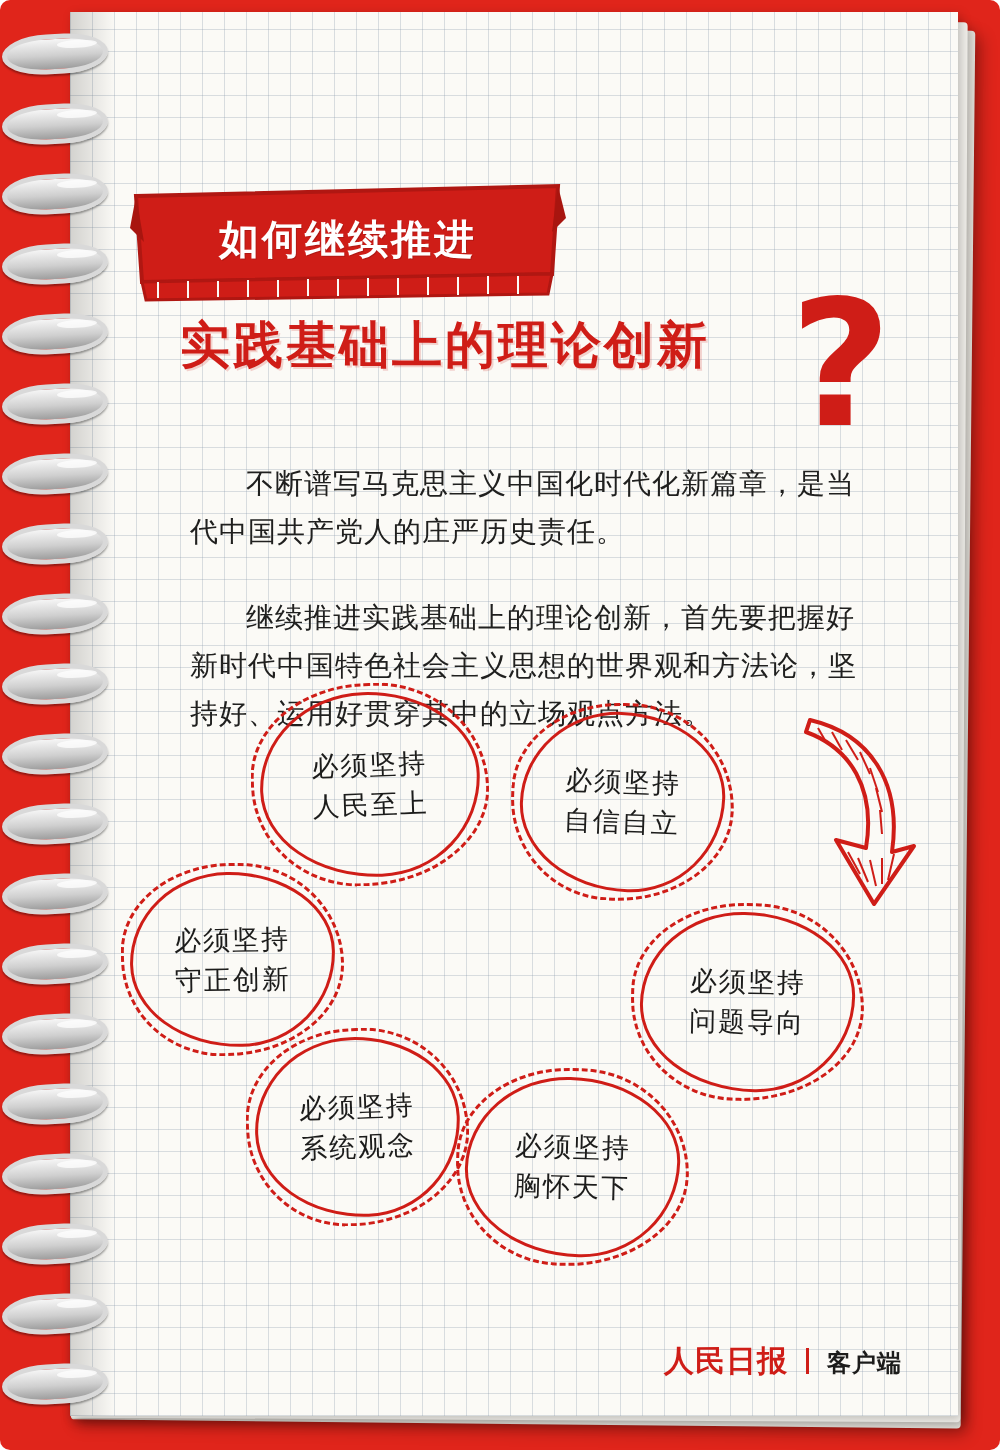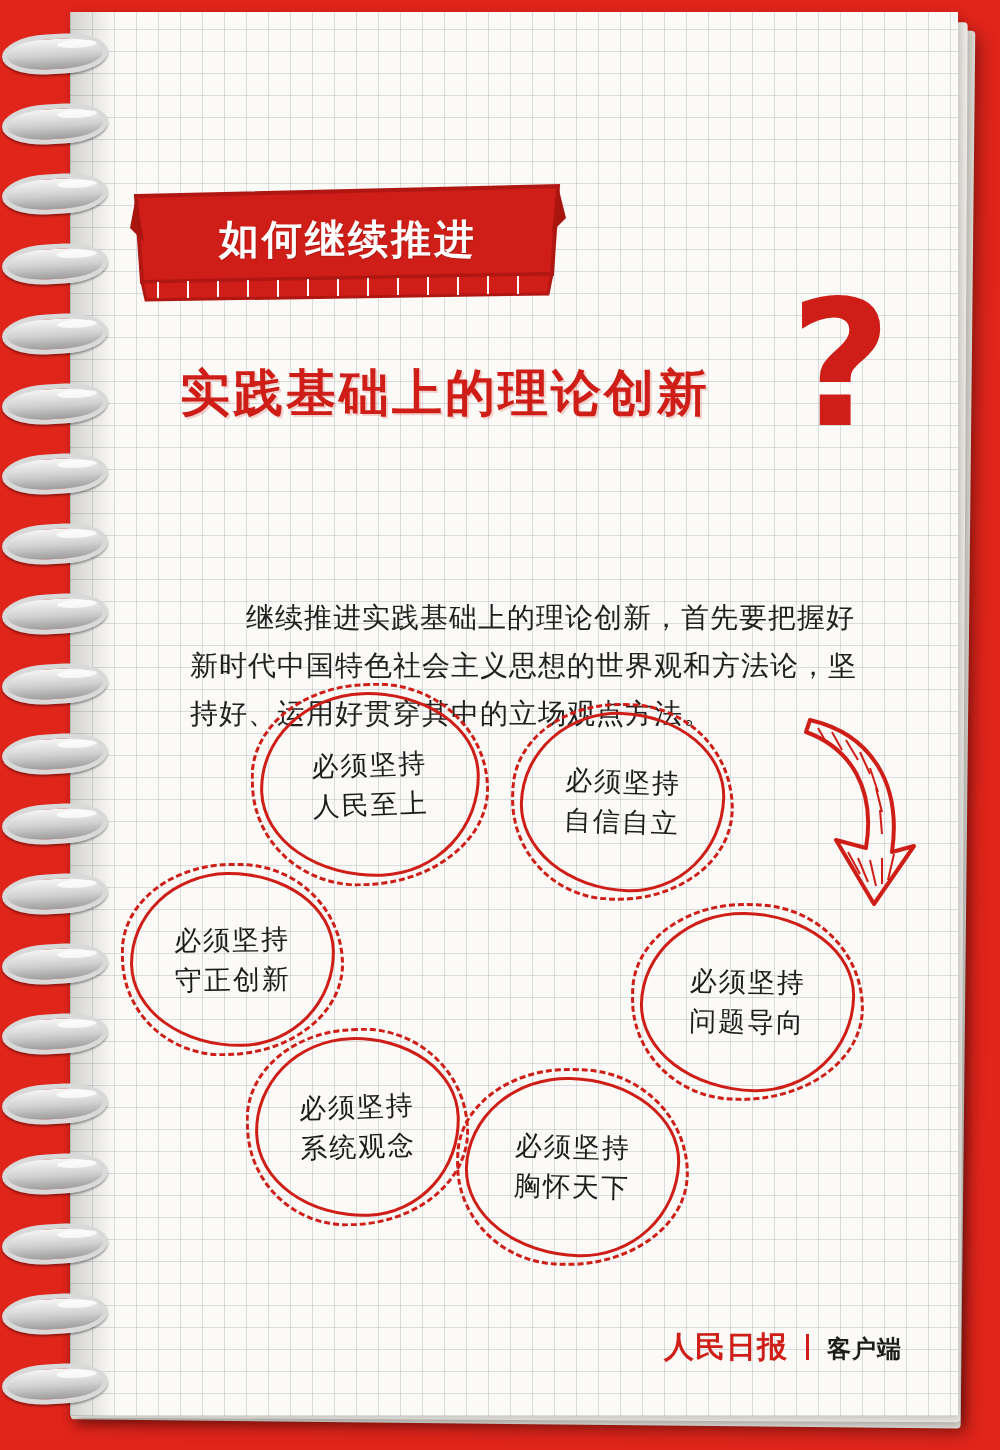--- a/index.html
+++ b/index.html
@@ -13,20 +13,21 @@
     overflow: hidden;
     font-family: "Liberation Sans", sans-serif;
   }
 
   #poster {
     position: relative;
     width: 1000px;
     height: 1450px;
     background: #e0251b;
     overflow: hidden;
+    border-radius: 10px;
   }
 
   
   .binding {
     position: absolute;
     left: 0;
     top: 0;
     width: 110px;
     height: 1450px;
     z-index: 6;
@@ -124,21 +125,20 @@
   .title-main {
     position: absolute;
     left: 110px;
     top: 300px;
     font-family: "DejaVu Sans", sans-serif;
     font-weight: bold;
     font-size: 50px;
     letter-spacing: 3px;
     color: #cf1d17;
     text-shadow: 2px 2px 0 rgba(207,29,23,0.18);
-    margin-top: 48px;
   }
   .qmark {
     position: absolute;
     left: 720px;
     top: 265px;
     font-family: "DejaVu Sans", sans-serif;
     font-weight: bold;
     font-size: 175px;
     line-height: 1;
     color: #cf1d17;
@@ -201,21 +201,21 @@
   #bubble1 { left: 450px; top: 700px;  width: 205px; height: 180px; transform: rotate(2deg); }
   #bubble2 { left: 60px;  top: 860px;  width: 205px; height: 175px; transform: rotate(-1deg); }
   #bubble3 { left: 570px; top: 900px;  width: 215px; height: 180px; transform: rotate(1deg); }
   #bubble4 { left: 185px; top: 1025px; width: 205px; height: 180px; transform: rotate(-2deg); }
   #bubble5 { left: 395px; top: 1065px; width: 215px; height: 180px; transform: rotate(1.5deg); }
 
   
   .footer-logo {
     position: absolute;
     right: 56px;
-    bottom: 48px;
+    bottom: 34px;
     display: flex;
     align-items: baseline;
     gap: 18px;
   }
   .logo-main {
     font-family: "DejaVu Serif", serif;
     font-weight: bold;
     font-size: 30px;
     color: #cf1d17;
     letter-spacing: 1px;
@@ -267,20 +267,21 @@
           <line x1="360" y1="94" x2="360" y2="112"></line>
           <line x1="390" y1="94" x2="390" y2="112"></line>
         </g>
       </svg>
       <div class="banner-text">如何继续推进</div>
     </div>
 
     <div class="title-main">实践基础上的理论创新</div>
     <div class="qmark">?</div>
 
+    <div class="para" id="para1">不断谱写马克思主义中国化时代化新篇章，是当代中国共产党人的庄严历史责任。</div>
     <div class="para" id="para2">继续推进实践基础上的理论创新，首先要把握好新时代中国特色社会主义思想的世界观和方法论，坚持好、运用好贯穿其中的立场观点方法。</div>
 
     <div class="arrow">
       <svg width="130" height="200" viewBox="0 0 130 200">
         <path d="M18 8 C 78 22, 110 70, 100 140 L 122 134 L 82 192 L 44 128 L 74 136 C 84 76, 58 36, 14 20 Z" fill="none" stroke="#cf1d17" stroke-width="4" stroke-linejoin="round"></path>
         <g stroke="#cf1d17" stroke-width="2">
           <line x1="26" y1="16" x2="34" y2="30"></line>
           <line x1="40" y1="20" x2="50" y2="38"></line>
           <line x1="54" y1="28" x2="66" y2="48"></line>
           <line x1="68" y1="40" x2="78" y2="62"></line>

